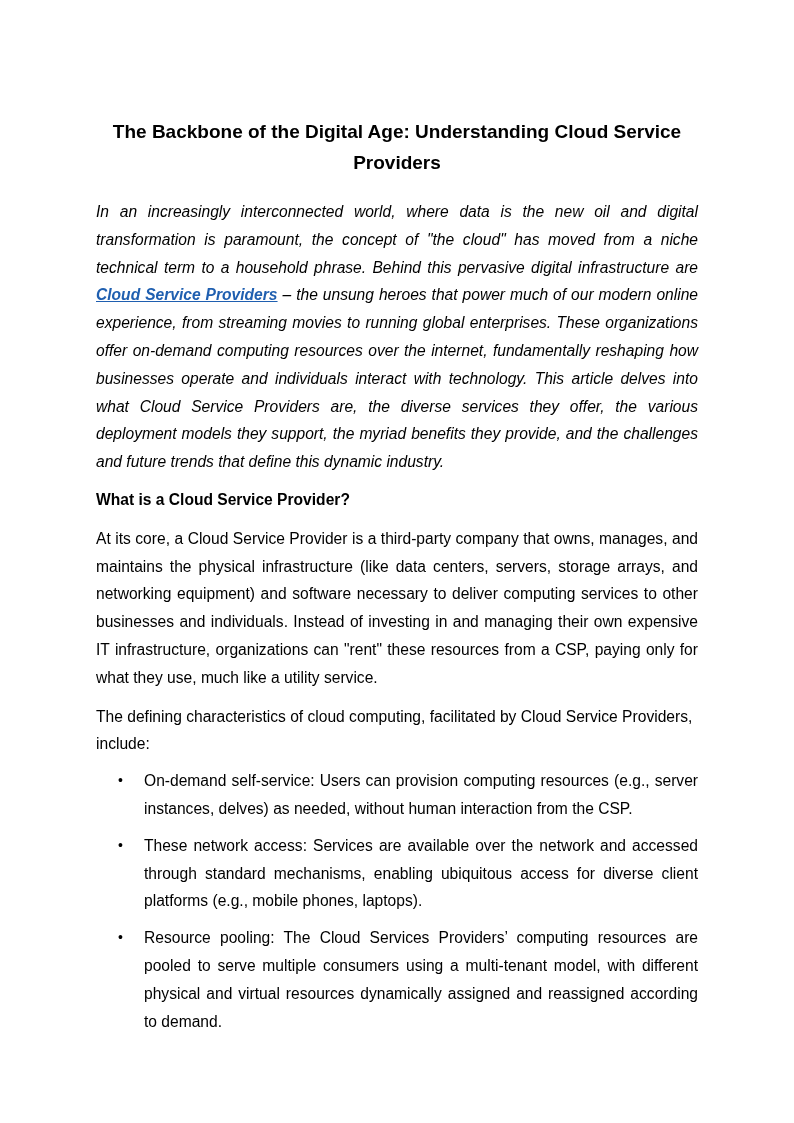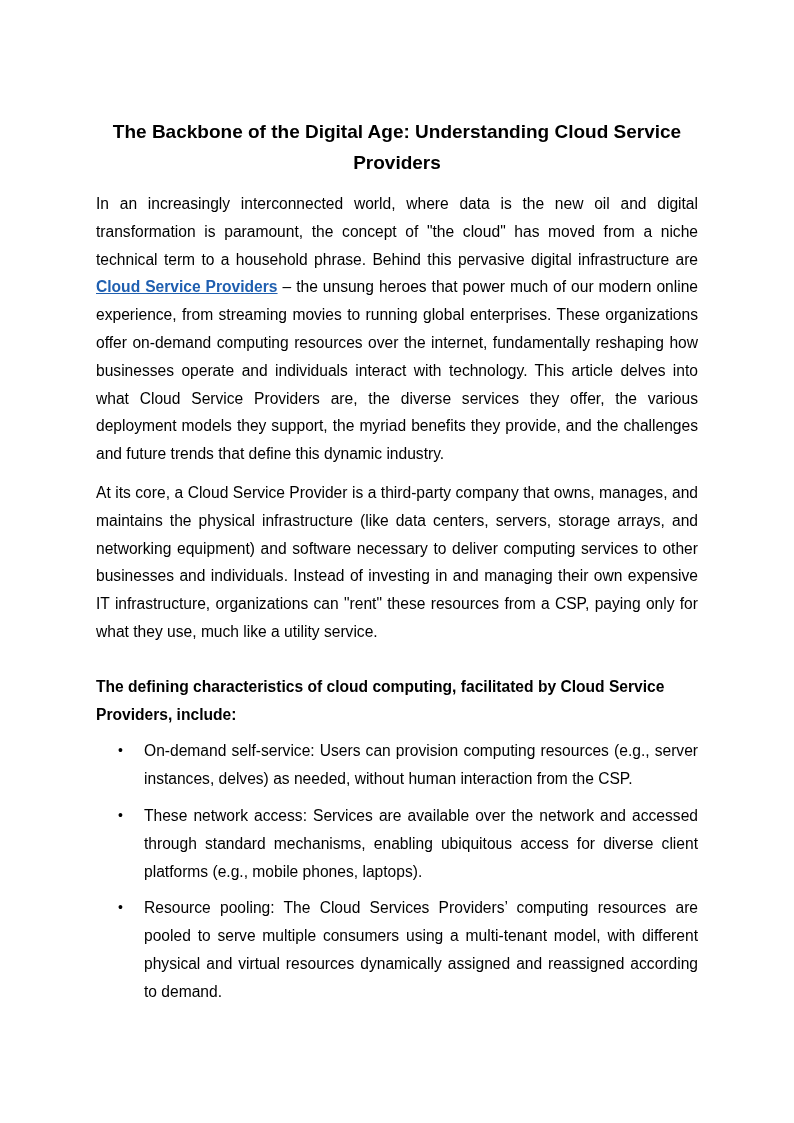--- a/index.html
+++ b/index.html
@@ -7,38 +7,39 @@
   .page {
     position: absolute; left: 96px; top: 116px; width: 602px;
     font-family: "Liberation Sans", sans-serif;
     font-size: 15.6px; color: #000000; line-height: 27.8px;
   }
   h1 {
     margin: 0; font-size: 19px; font-weight: bold; text-align: center;
     line-height: 31px; padding: 0 4px;
   }
   p { margin: 0; text-align: justify; }
-  .intro { margin-top: 12px; }
+  .intro { margin-top: 20px; font-style: italic; }
   h2 { font-size: 15.6px; font-weight: bold; margin: 10px 0 0 0; line-height: 27.8px; }
   .core { margin-top: 11px; }
-  .defining { margin-top: 27px; text-align: left; font-weight: bold; }
+  .defining { margin-top: 11px; text-align: left; }
   a.link { color: #1f5fb0; font-weight: bold; text-decoration: underline; }
   ul { list-style: none; margin: 9px 0 0 0; padding: 0; }
   li { position: relative; padding-left: 48px; text-align: justify; margin-bottom: 9px; }
   .bullet { position: absolute; left: 22px; top: 0; font-size: 14px; }
   b { font-weight: normal; }
 </style>
 </head>
 <body>
 
 <div class="page">
   <h1>The Backbone of the Digital Age: Understanding Cloud Service Providers</h1>
 
   <p class="intro"><span>In an increasingly interconnected world, where data is the new oil and digital transformation is paramount, the concept of "the cloud" has moved from a niche technical term to a household phrase. Behind this pervasive digital infrastructure are </span><a class="link" href="#" style="color: rgb(31, 95, 176);">Cloud Service Providers</a><span> – the unsung heroes that power much of our modern online experience, from streaming movies to running global enterprises. These organizations offer on-demand computing resources over the internet, fundamentally reshaping how businesses operate and individuals interact with technology. This article delves into what Cloud Service Providers are, the diverse services they offer, the various deployment models they support, the myriad benefits they provide, and the challenges and future trends that define this dynamic industry.</span></p>
 
+  <h2>What is a Cloud Service Provider?</h2>
 
   <p class="core"><span>At its core, a </span><b>Cloud Service Provider</b><span> is a third-party company that owns, manages, and maintains the physical infrastructure (like data centers, servers, storage arrays, and networking equipment) and software necessary to deliver computing services to other businesses and individuals. Instead of investing in and managing their own expensive IT infrastructure, organizations can "rent" these resources from a CSP, paying only for what they use, much like a utility service.</span></p>
 
   <p class="defining">The defining characteristics of cloud computing, facilitated by Cloud Service Providers, include:</p>
 
   <ul>
     <li>
       <span class="bullet">•</span>
       <b>On-demand self-service:</b><span> Users can provision computing resources (e.g., server instances, delves) as needed, without human interaction from the CSP.</span>
     </li>

